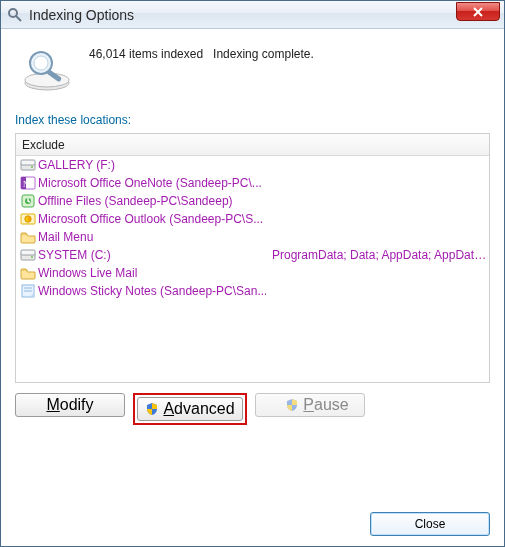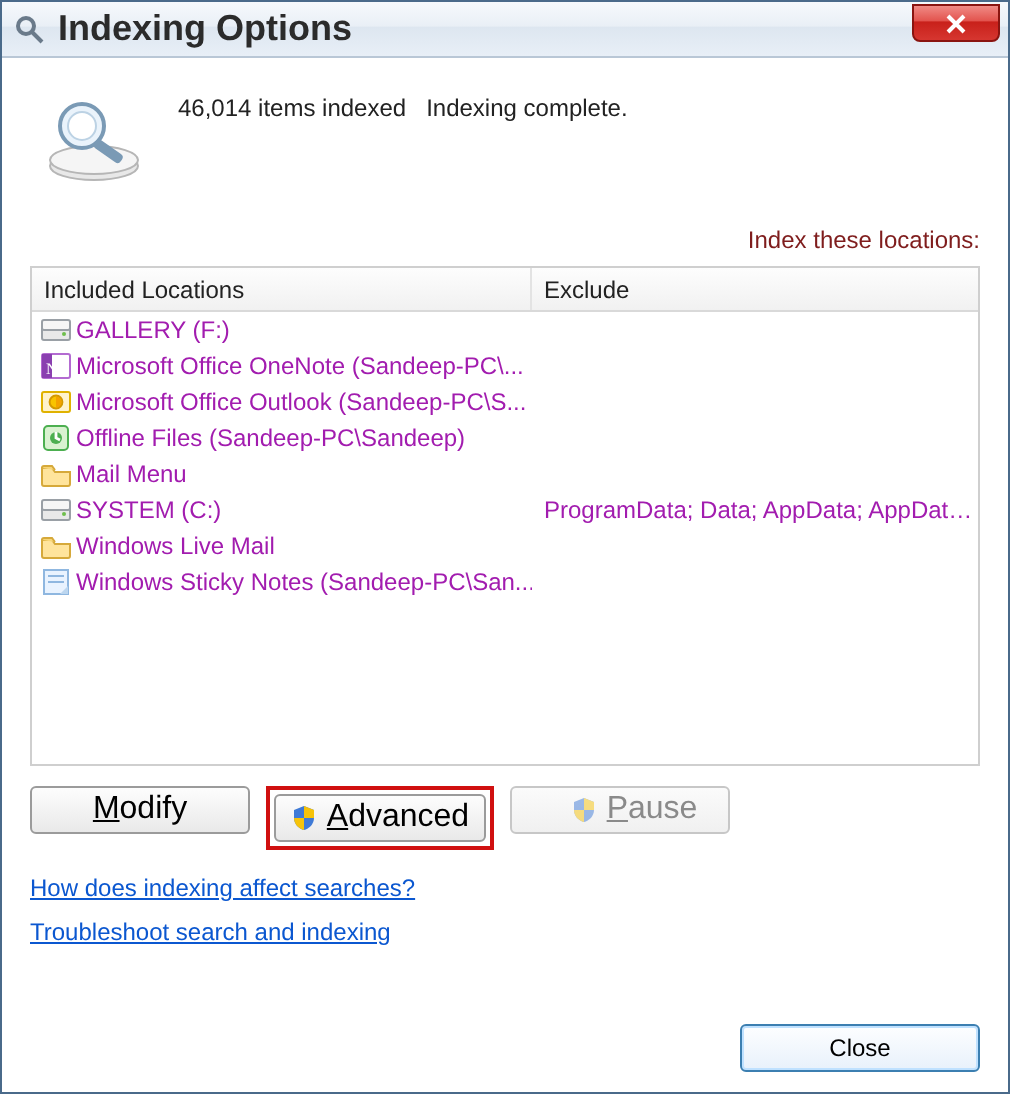--- a/index.html
+++ b/index.html
@@ -28,22 +28,21 @@
     align-items: center;
     padding: 0 0 0 6px;
     position: relative;
   }
   .titlebar .ico {
     width: 16px; height: 16px; margin-right: 6px;
     display: inline-flex; align-items: center; justify-content: center;
   }
   .titlebar .title {
     color: #2b2b2b;
-    font-size: 18px;
-    font-weight: bold;
+    font-size: 14px;
   }
   .close-btn {
     position: absolute;
     right: 4px; top: 1px;
     width: 44px; height: 19px;
     background: linear-gradient(to bottom, #f08a85 0%, #e2524c 45%, #c8201a 46%, #d63630 100%);
     border: 1px solid #8a1410;
     border-radius: 0 0 4px 4px;
     display: flex; align-items: center; justify-content: center;
     color: #fff;
@@ -63,22 +62,21 @@
     width: 56px; height: 48px;
     display: flex; align-items: center; justify-content: center;
   }
   .status-texts {
     display: flex; flex-direction: row; gap: 10px; padding-top: 2px;
     color: #222;
   }
   .section-label {
     margin-top: 4px;
     margin-bottom: 6px;
-    color: #7f1d1d;
-    text-align: right;
+    color: #0369a1;
   }
   .table-wrap {
     border: 1px solid #cfcfcf;
     height: 250px;
     background: #fff;
     display: flex; flex-direction: column;
   }
   .table-head {
     display: flex;
     background: linear-gradient(to bottom, #fdfdfd, #f1f1f1);
@@ -204,21 +202,20 @@
       <div class="status-texts">
         <div>46,014 items indexed</div>
         <div>Indexing complete.</div>
       </div>
     </div>
 
     <div class="section-label">Index these locations:</div>
 
     <div class="table-wrap">
       <div class="table-head">
-        <div class="col-included">Included Locations</div>
         <div class="col-exclude">Exclude</div>
       </div>
       <div class="table-body" id="tbody">
           <div class="trow">
             <div class="c1">
               <span class="row-ico">
                 <svg width="16" height="16" viewBox="0 0 16 16">
                   <rect x="1" y="6" width="14" height="7" rx="1" fill="#e9e9e9" stroke="#9aa0a6"></rect>
                   <rect x="1" y="3" width="14" height="5" rx="1" fill="#f6f6f6" stroke="#9aa0a6"></rect>
                   <circle cx="12" cy="10" r="1" fill="#6fbf4d"></circle>
@@ -238,39 +235,39 @@
                 </svg>
               </span>
               <span>Microsoft Office OneNote (Sandeep-PC\...</span>
             </div>
             <div class="c2"></div>
           </div>
           <div class="trow">
             <div class="c1">
               <span class="row-ico">
                 <svg width="16" height="16" viewBox="0 0 16 16">
+                  <rect x="2" y="2" width="12" height="12" rx="2" fill="#d9f2d0" stroke="#4caf50"></rect>
+                  <circle cx="8" cy="8" r="3" fill="#4caf50"></circle>
+                  <path d="M8 5 L8 8 L10 9" stroke="#fff" stroke-width="1.4" fill="none"></path>
+                </svg>
+              </span>
+              <span>Offline Files (Sandeep-PC\Sandeep)</span>
+            </div>
+            <div class="c2"></div>
+          </div>
+          <div class="trow">
+            <div class="c1">
+              <span class="row-ico">
+                <svg width="16" height="16" viewBox="0 0 16 16">
                   <rect x="1" y="3" width="14" height="10" rx="1" fill="#fff3cc" stroke="#e0b200"></rect>
                   <circle cx="8" cy="8" r="3.2" fill="#f9c400" stroke="#d49900"></circle>
                   <path d="M8 5.2 A2.8 2.8 0 0 1 8 10.8" fill="#f4a200"></path>
                 </svg>
               </span>
               <span>Microsoft Office Outlook (Sandeep-PC\S...</span>
-            </div>
-            <div class="c2"></div>
-          </div>
-          <div class="trow">
-            <div class="c1">
-              <span class="row-ico">
-                <svg width="16" height="16" viewBox="0 0 16 16">
-                  <rect x="2" y="2" width="12" height="12" rx="2" fill="#d9f2d0" stroke="#4caf50"></rect>
-                  <circle cx="8" cy="8" r="3" fill="#4caf50"></circle>
-                  <path d="M8 5 L8 8 L10 9" stroke="#fff" stroke-width="1.4" fill="none"></path>
-                </svg>
-              </span>
-              <span>Offline Files (Sandeep-PC\Sandeep)</span>
             </div>
             <div class="c2"></div>
           </div>
           <div class="trow">
             <div class="c1">
               <span class="row-ico">
                 <svg width="16" height="16" viewBox="0 0 16 16">
                   <path d="M1 5 h5 l1.5 2 H15 v6 a1 1 0 0 1 -1 1 H2 a1 1 0 0 1 -1 -1 Z" fill="#ffe49c" stroke="#d6a93a"></path>
                   <path d="M1 5 a1 1 0 0 1 1 -1 h4 l1.5 2" fill="#f7d679" stroke="#d6a93a"></path>
                 </svg>
@@ -338,23 +335,19 @@
       <button class="btn disabled">
         <svg class="shield" viewBox="0 0 14 14" style="opacity:.5">
           <path d="M7 1 L12 3 V7 C12 10 9.5 12.5 7 13 C4.5 12.5 2 10 2 7 V3 Z" fill="#3f7ad6"></path>
           <path d="M7 1 L12 3 V7 L7 7 Z" fill="#f6c30a"></path>
           <path d="M7 7 L7 13 C4.5 12.5 2 10 2 7 Z" fill="#f6c30a"></path>
         </svg>
         <span><u>P</u><span>ause</span></span>
       </button>
     </div>
 
-    <div class="links">
-      <a>How does indexing affect searches?</a>
-      <a>Troubleshoot search and indexing</a>
-    </div>
 
     <div class="footer">
       <button class="close-main">Close</button>
     </div>
 
   </div>
 </div>
 
 </body></html>

